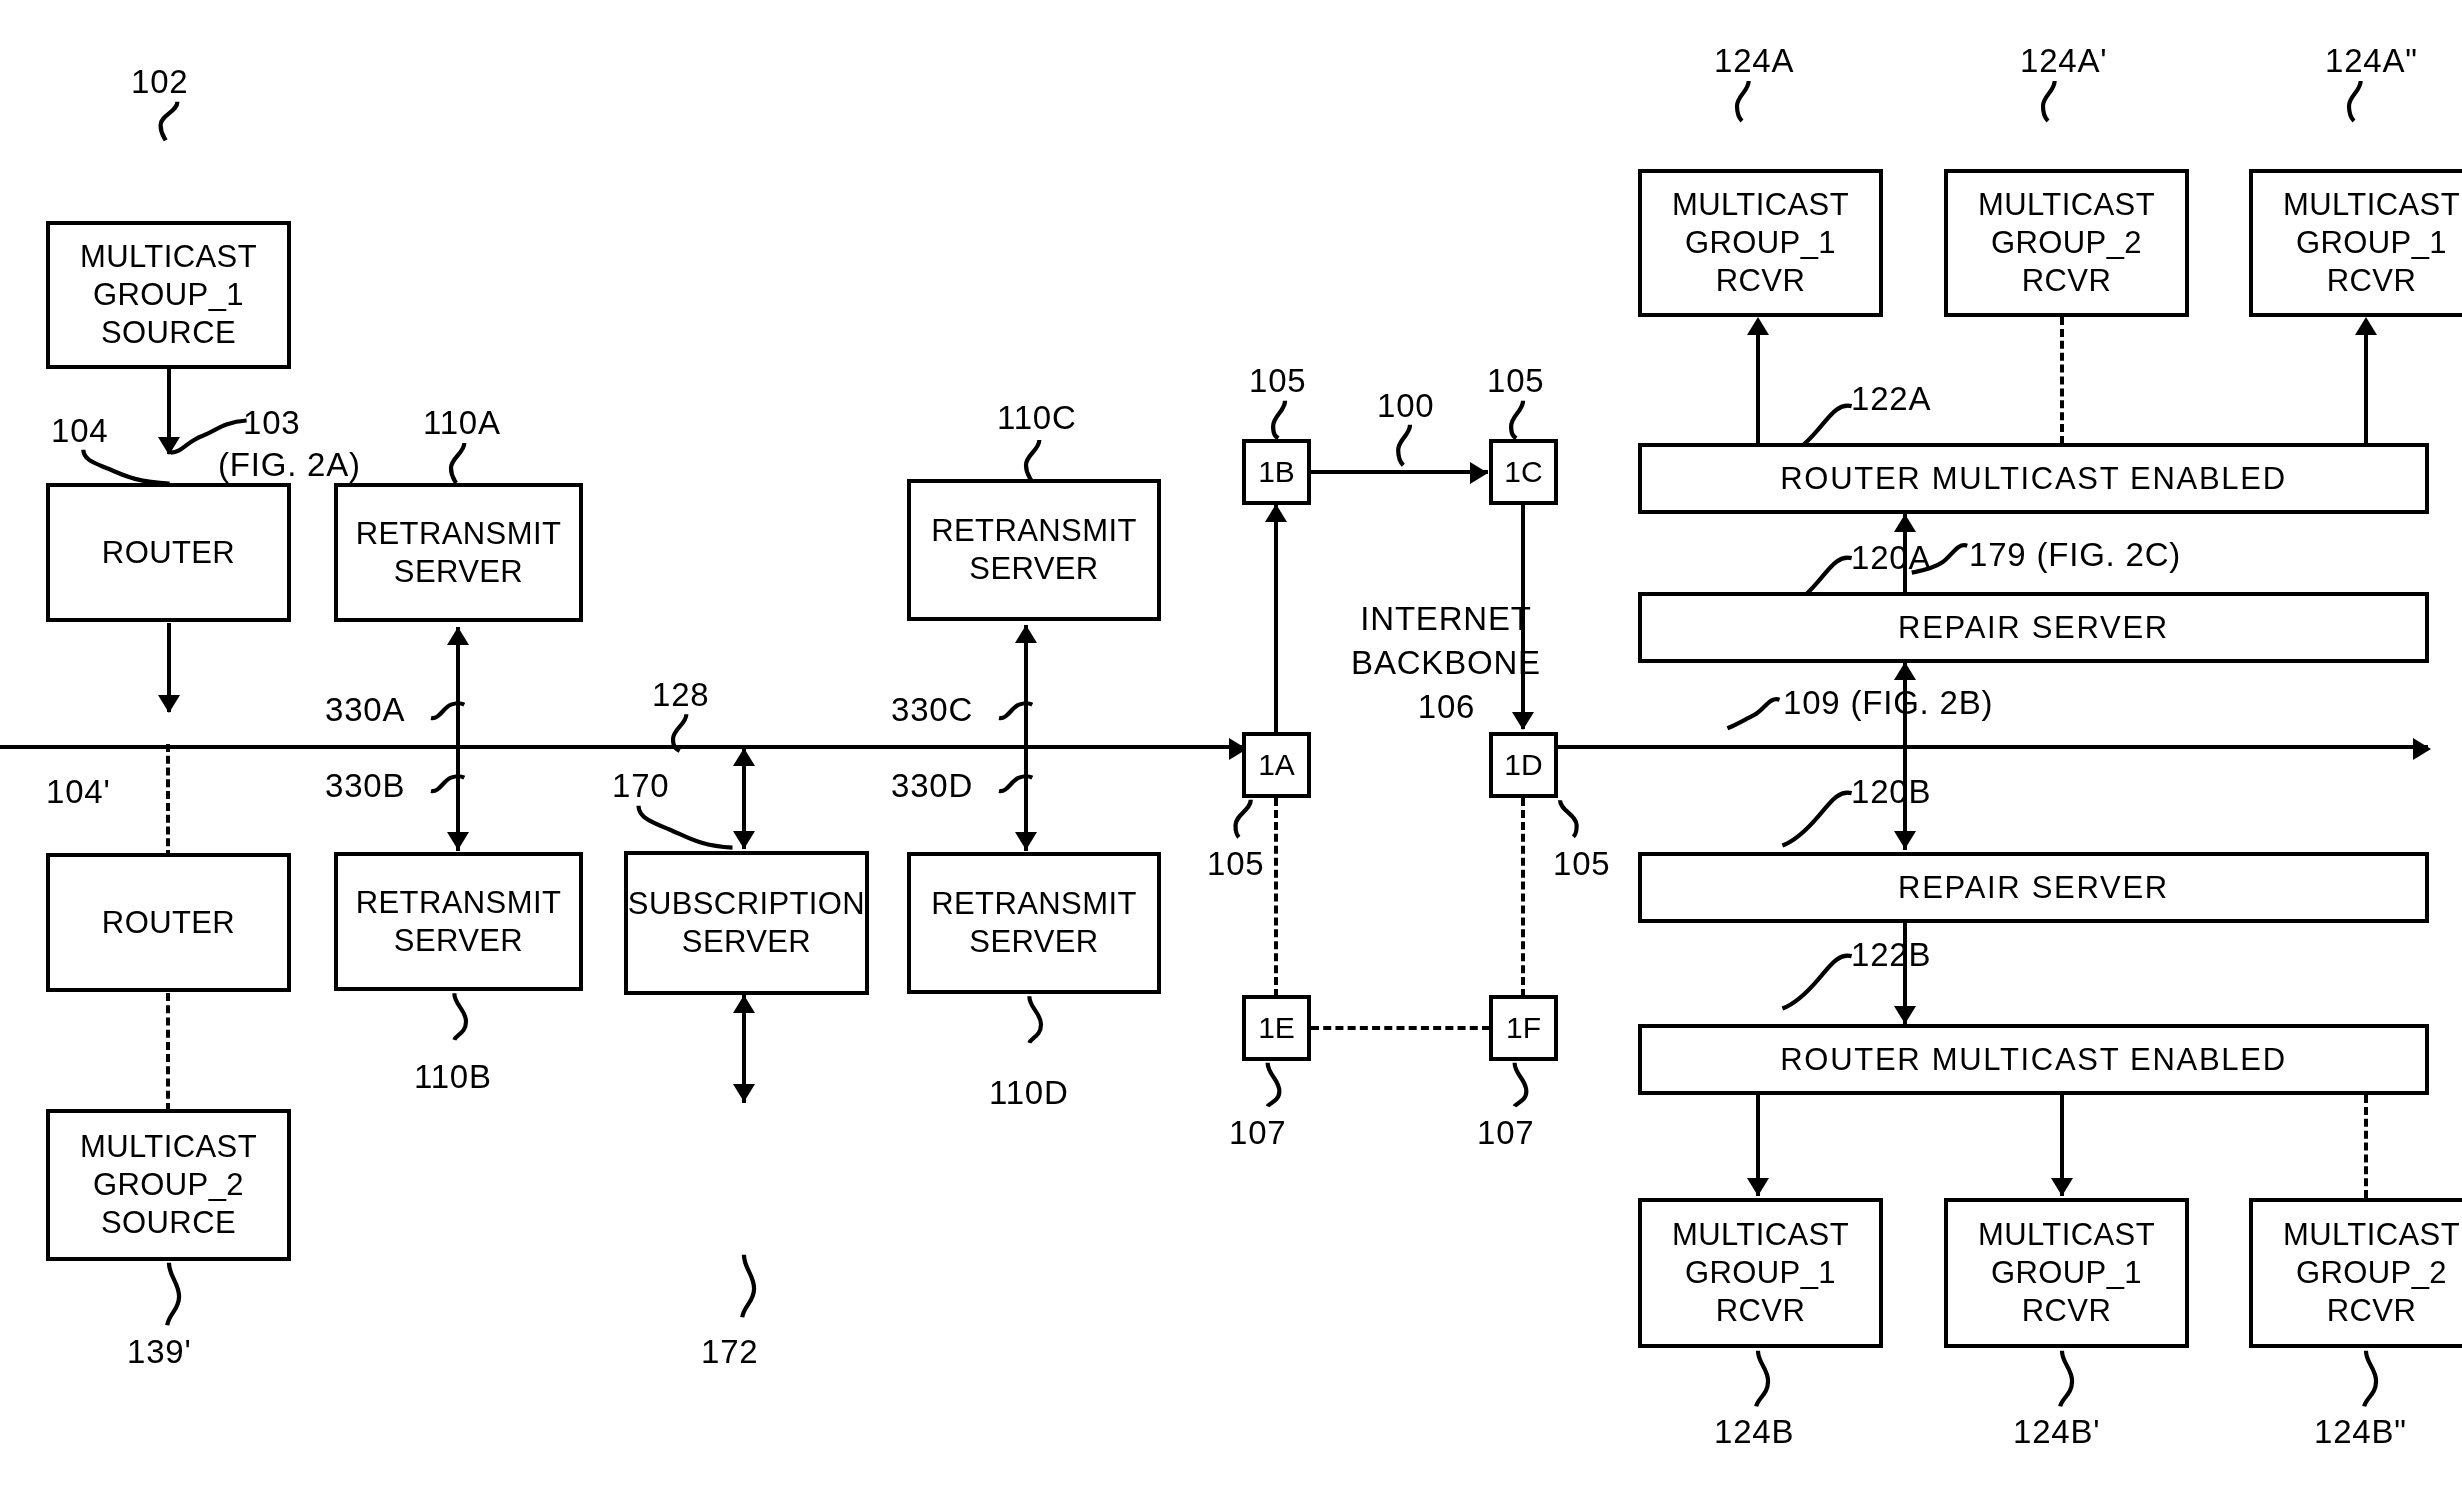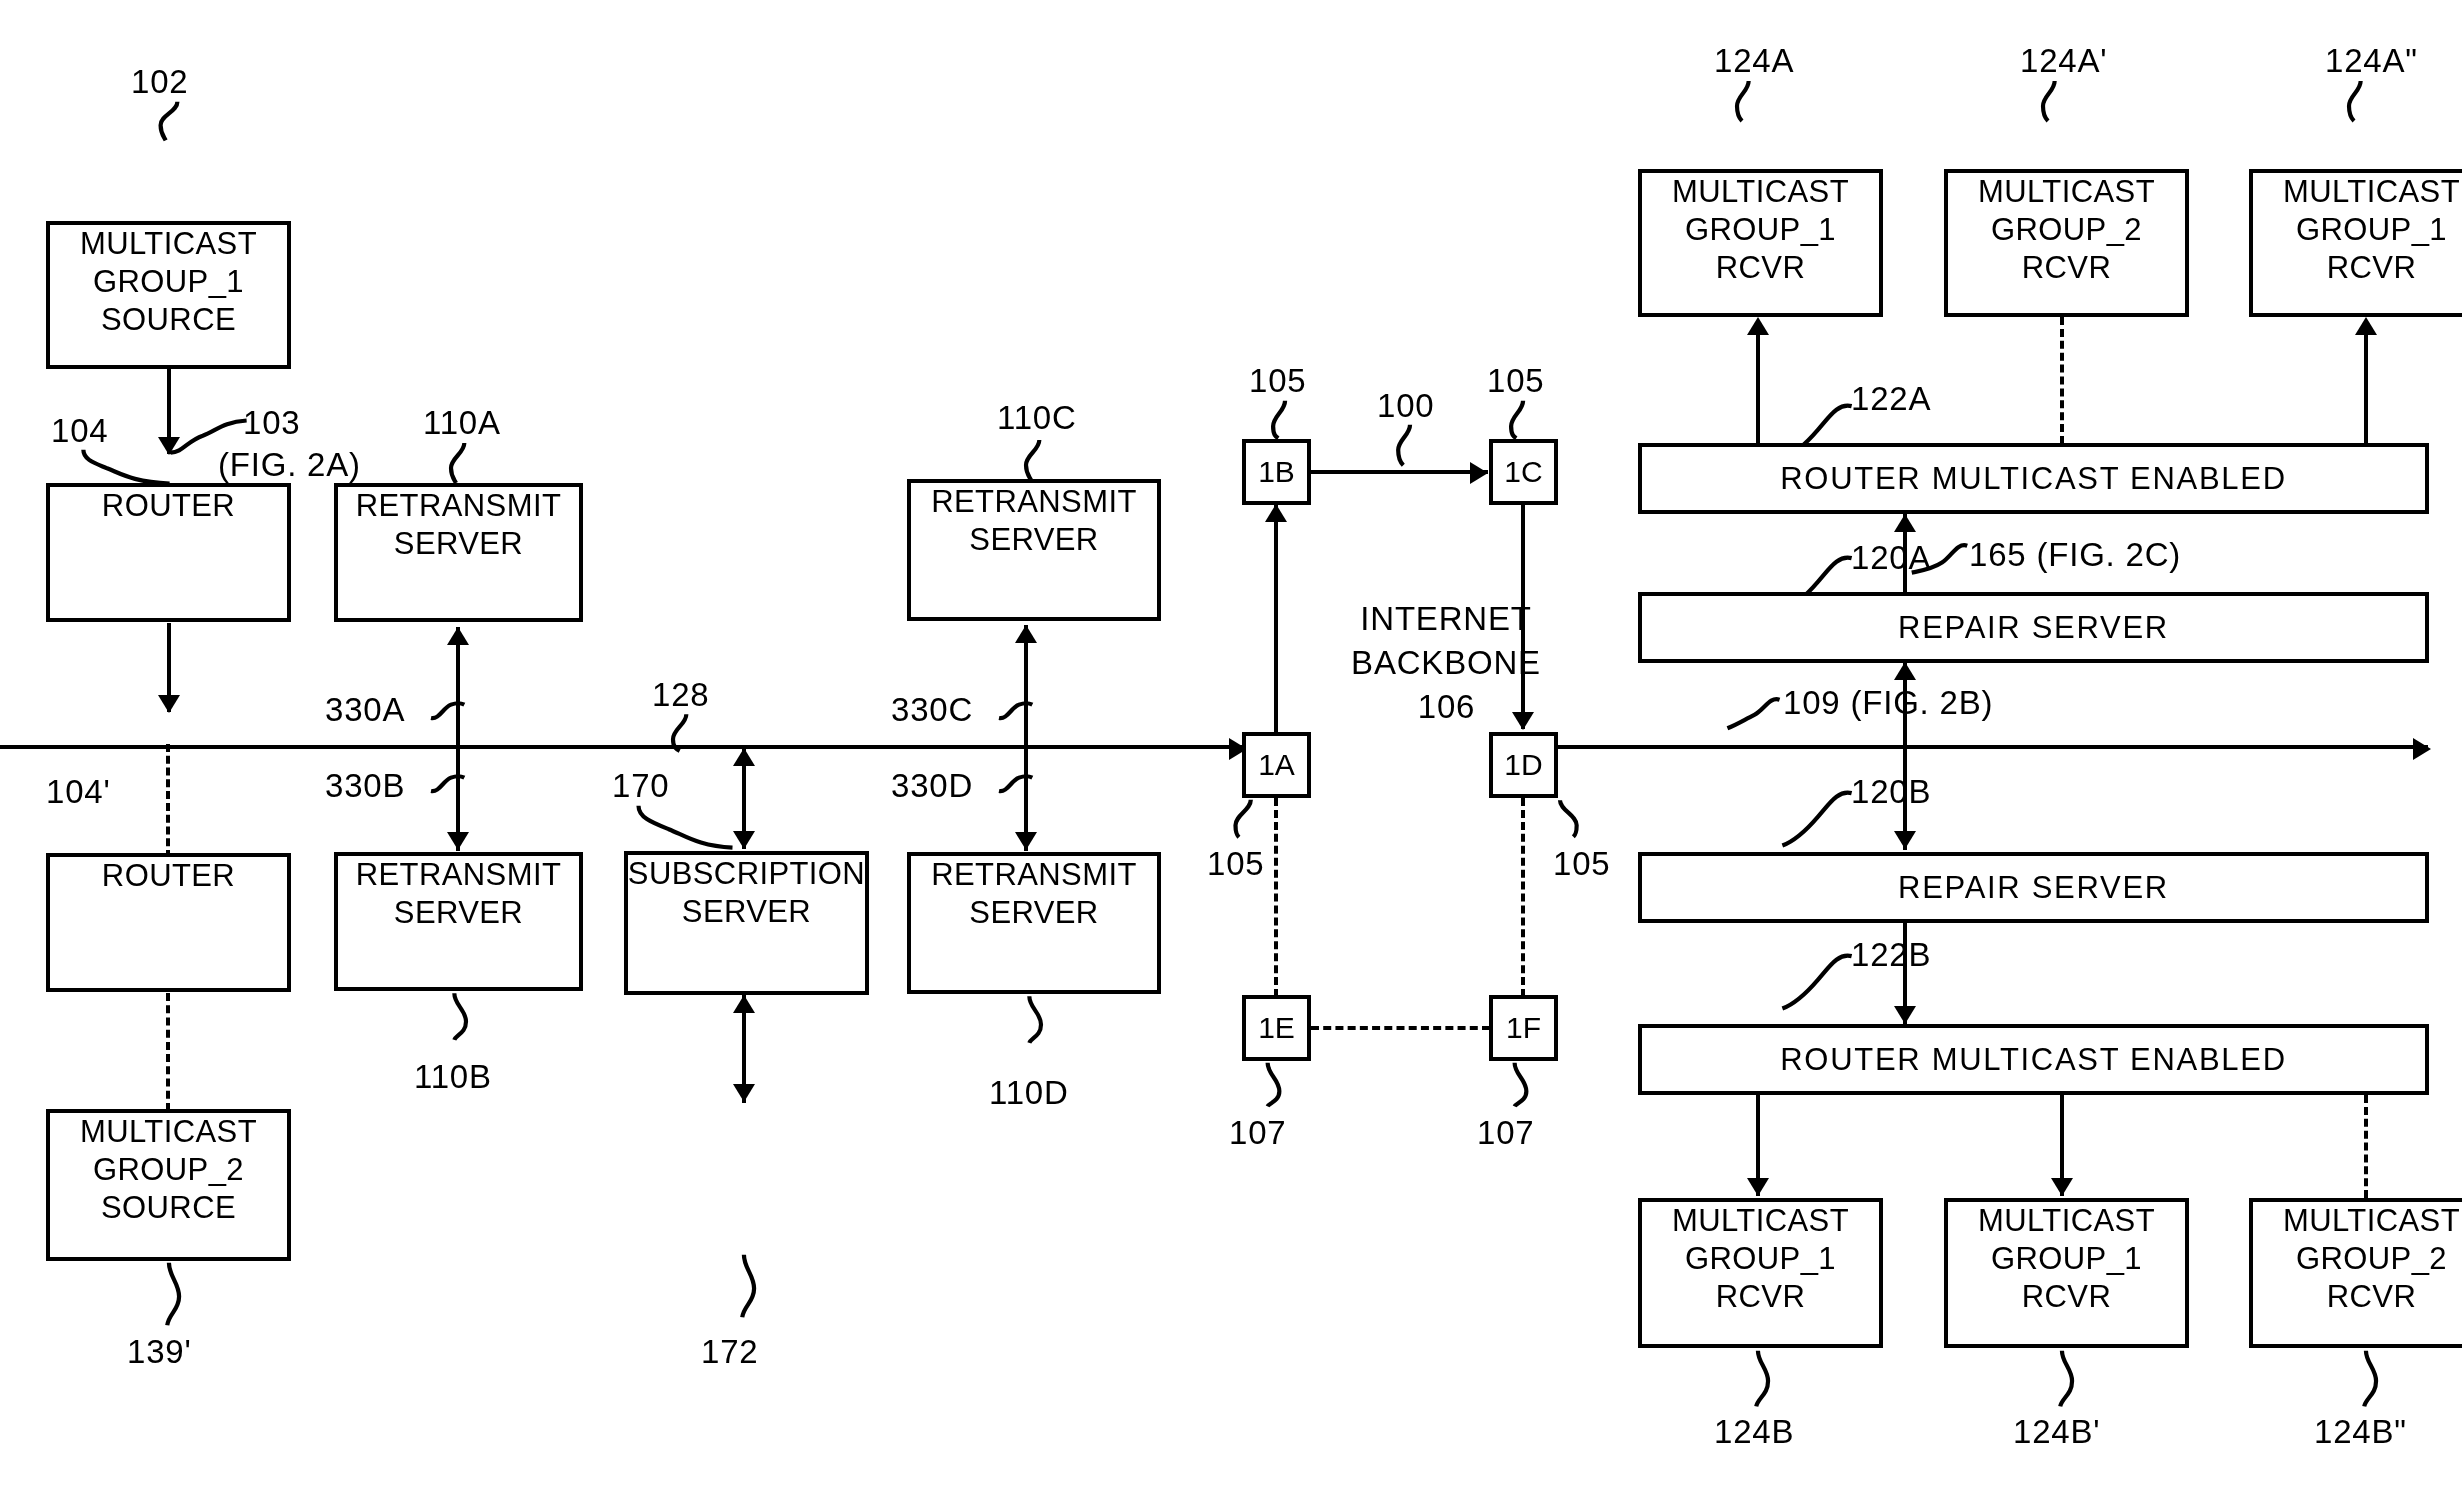--- a/index.html
+++ b/index.html
@@ -17,20 +17,21 @@
   }
   
   .box {
     position: absolute;
     border: 4.2px solid #000;
     background: #fff;
     box-sizing: border-box;
     display: flex;
     flex-direction: column;
     align-items: center;
+    justify-content: center;
     text-align: center;
     color: #000;
     font-weight: 400;
     letter-spacing: 0.4px;
     line-height: 1.22;
     font-size: 31px;
   }
   .box .ln { display:block; white-space: nowrap; }
 
   .wide-box {
@@ -394,21 +395,21 @@
   <div class="wide-box" style="left:1638px; top:443px; width:791px; height:71px;">
     <span>ROUTER MULTICAST ENABLED</span>
   </div>
 
   <div class="ref" style="left:1851px; top:539px;">120A</div>
   <div class="leader" style="left:1779px; top:553px;">
     <svg width="76" height="61" viewBox="0 0 90 72">
         <path d="M86 6 C70 2, 60 18, 46 34 C34 48, 20 62, 4 68" stroke="#000" stroke-width="5" fill="none"></path>
       </svg>
   </div>
-  <div class="ref" style="left:1969px; top:536px;">165 (FIG. 2C)</div>
+  <div class="ref" style="left:1969px; top:536px;">179 (FIG. 2C)</div>
   <div class="leader" style="left:1908px; top:539px;">
     <svg width="63" height="37" viewBox="0 0 74 44">
         <path d="M70 8 C58 4, 52 20, 40 28 C28 36, 14 38, 4 40" stroke="#000" stroke-width="5" fill="none"></path>
       </svg>
   </div>
 
   <div class="vline" style="left:1903px; top:514px; height:108px;"></div>
   <div class="arrow-u" style="left:1894px; top:514px;"></div>
 
   <div class="wide-box" style="left:1638px; top:592px; width:791px; height:71px;">

